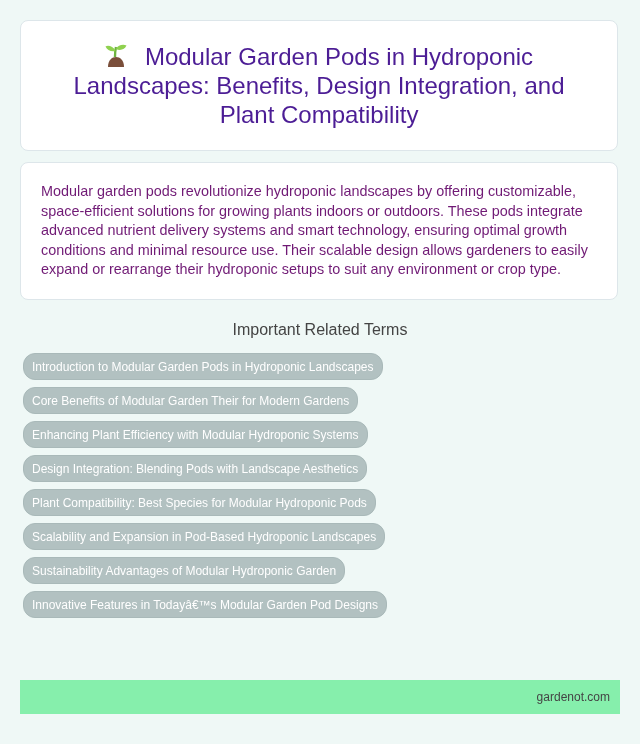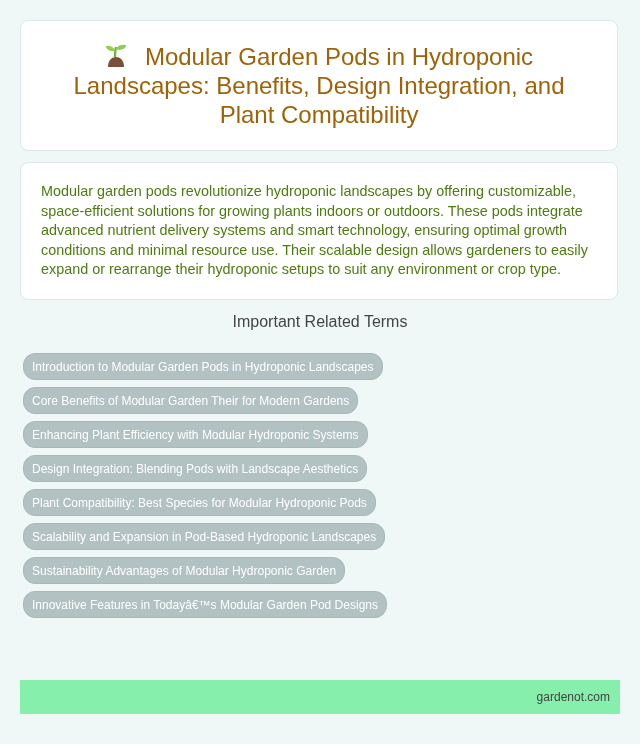--- a/index.html
+++ b/index.html
@@ -31,43 +31,43 @@
       align-items: center;
       justify-content: center;
       text-align: center;
     }
     .title {
       margin: 1px;
       padding: 0 24px;
       font-size: 24px;
       line-height: 29px;
       font-weight: normal;
-      color: #a16207;
+      color: #4c1d95;
     }
     .sprout {
       display: inline-block;
       width: 22px;
       height: 24px;
       vertical-align: -2px;
       margin-right: 18px;
     }
     .intro-card {
       top: 162px;
       height: 138px;
       padding: 19px 20px 0 20px;
     }
     .intro-text {
       margin: 0;
       font-size: 14.4px;
       line-height: 19.6px;
-      color: #4d7c0f;
+      color: #701a75;
     }
     .terms-heading {
       position: absolute;
-      top: 312px;
+      top: 320px;
       left: 0;
       width: 640px;
       text-align: center;
       font-size: 16px;
       line-height: 20px;
       color: #444;
       margin: 0;
       font-weight: normal;
     }
     .terms {

